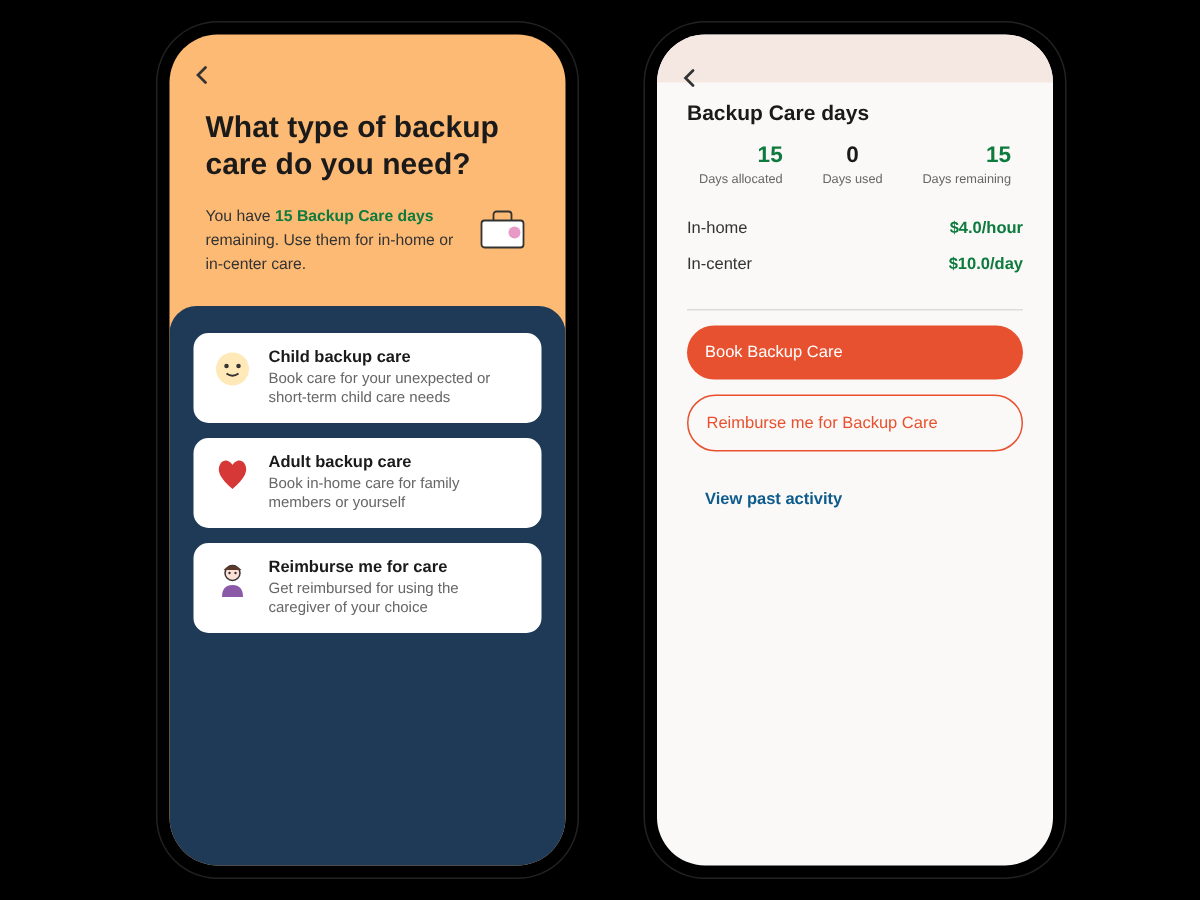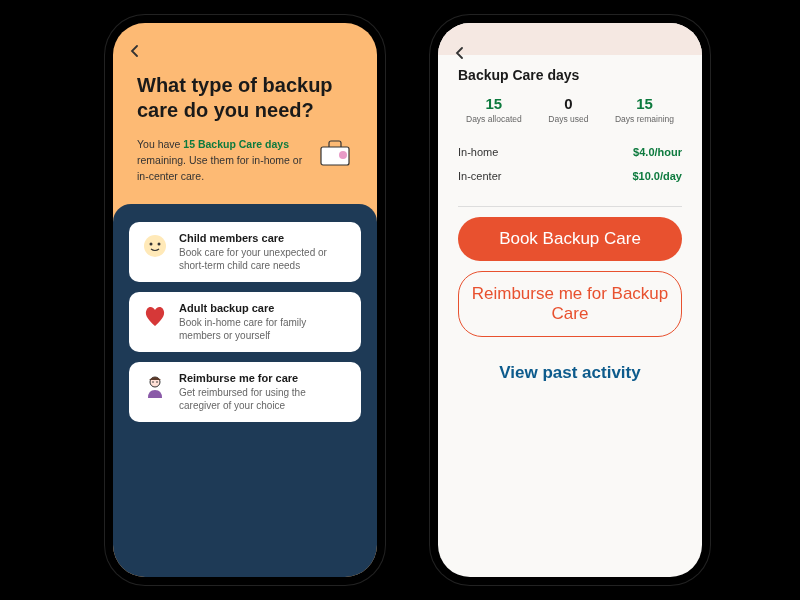--- a/index.html
+++ b/index.html
@@ -99,37 +99,37 @@
     .care-title { font-size: 11px; font-weight: 700; color: #1a1a1a; margin-bottom: 2px; }
     .care-desc { font-size: 10px; color: #666; line-height: 1.3; }
     
     
     .section { padding: 12px 20px; }
     .section-title { font-size: 14px; font-weight: 700; color: #1a1a1a; margin-bottom: 12px; }
     
     .stats-row { display: flex; justify-content: space-between; padding: 0 8px; margin-bottom: 16px; }
     .stat { text-align: center; }
     .stat-value { font-size: 15px; font-weight: 700; margin-bottom: 2px; }
-    .stat-value.green { color: #0d7a3e; }
+    .stat-value.green { color: #0d7a3e; text-align: right; }
     .stat-value.dark { color: #1a1a1a; }
     .stat-label { font-size: 8.5px; color: #666; }
     
     .copay-row { display: flex; justify-content: space-between; padding: 6px 0; font-size: 11px; gap: 12px; }
     .copay-label { color: #333; }
     .copay-value { color: #0d7a3e; font-weight: 600; }
     
     .divider { height: 1px; background: #ddd; margin: 6px 20px; }
     
     .btn {
       display: block;
       margin: 10px 20px;
       padding: 12px;
       border-radius: 24px;
-      text-align: center;
-      font-size: 17px;
+      text-align: left;
+      font-size: 11px;
       font-weight: 500;
       cursor: pointer;
     }
     .btn-primary { background: #e8512f; color: #fff; }
     .btn-outline { background: transparent; border: 1px solid #e8512f; color: #e8512f; }
     .btn-link { color: #0d5b8c; font-weight: 600; margin-top: 14px; }
     
     
     .dots {
       position: absolute;
@@ -174,21 +174,21 @@
         <div class="care-card">
           <div class="care-icon">
             <svg width="28" height="28" viewBox="0 0 28 28">
                 <circle cx="14" cy="14" r="11" fill="#ffe9b8"></circle>
                 <circle cx="10" cy="12" r="1.5" fill="#333"></circle>
                 <circle cx="18" cy="12" r="1.5" fill="#333"></circle>
                 <path d="M10 17 Q14 20 18 17" stroke="#333" stroke-width="1.2" fill="none"></path>
               </svg>
           </div>
           <div class="care-text">
-            <div class="care-title">Child members care</div>
+            <div class="care-title">Child backup care</div>
             <div class="care-desc">Book care for your unexpected or short-term child care needs</div>
           </div>
         </div>
         <div class="care-card">
           <div class="care-icon">
             <svg width="28" height="28" viewBox="0 0 28 28">
                 <path d="M14 24 C6 17 3 12 6 7 C9 3 13 6 14 8 C15 6 19 3 22 7 C25 12 22 17 14 24 Z" fill="#d63838"></path>
               </svg>
           </div>
           <div class="care-text">

